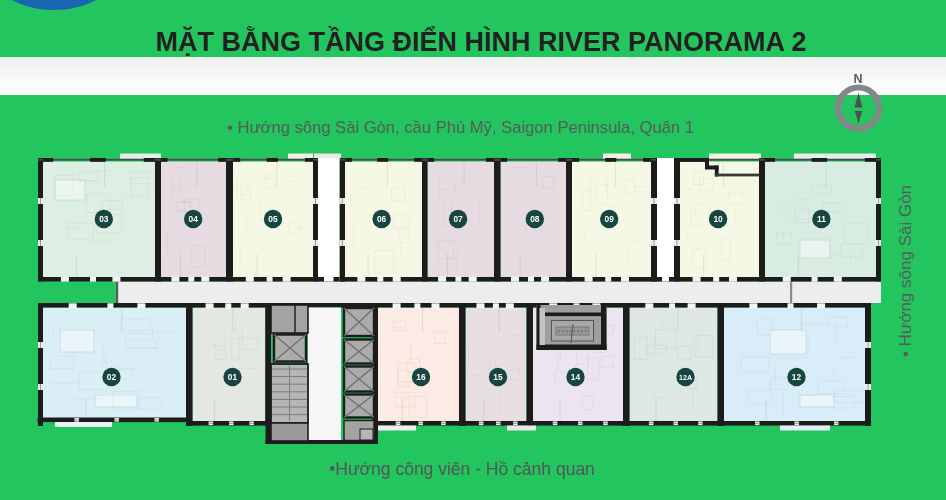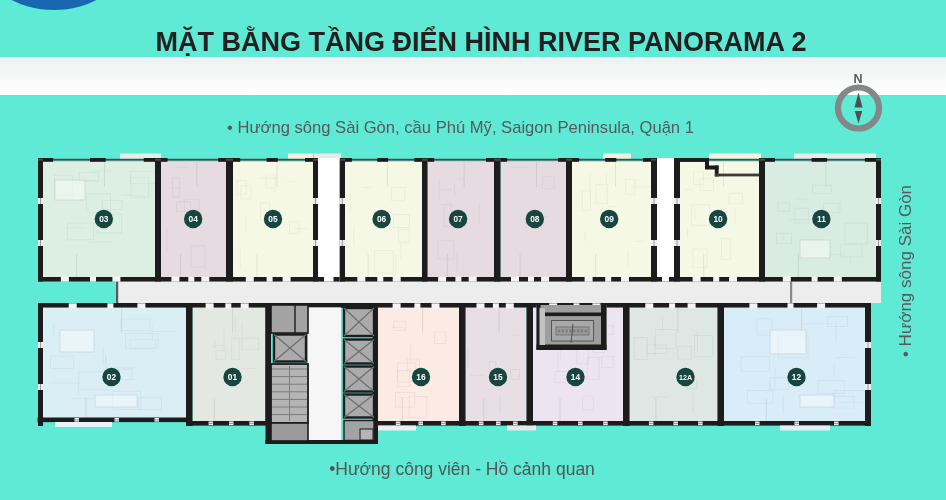--- a/index.html
+++ b/index.html
@@ -1,15 +1,15 @@
 <!DOCTYPE html>
 <html><head><meta charset="utf-8">
 <style>
 html,body{margin:0;padding:0;background:#ffffff;}
-#stage{position:relative;width:946px;height:500px;overflow:hidden;background:#5eead4;}
+#stage{position:relative;width:946px;height:500px;overflow:hidden;background:#22c55e;}
 svg text{shape-rendering:auto;}
 </style></head>
 <body>
 
 <div id="stage">
 <svg width="946" height="500" viewBox="0 0 946 500">
       <defs>
         <linearGradient id="band" x1="0" y1="0" x2="0" y2="1">
           <stop offset="0" stop-color="#eef0f0"></stop>
           <stop offset="1" stop-color="#ffffff"></stop>

